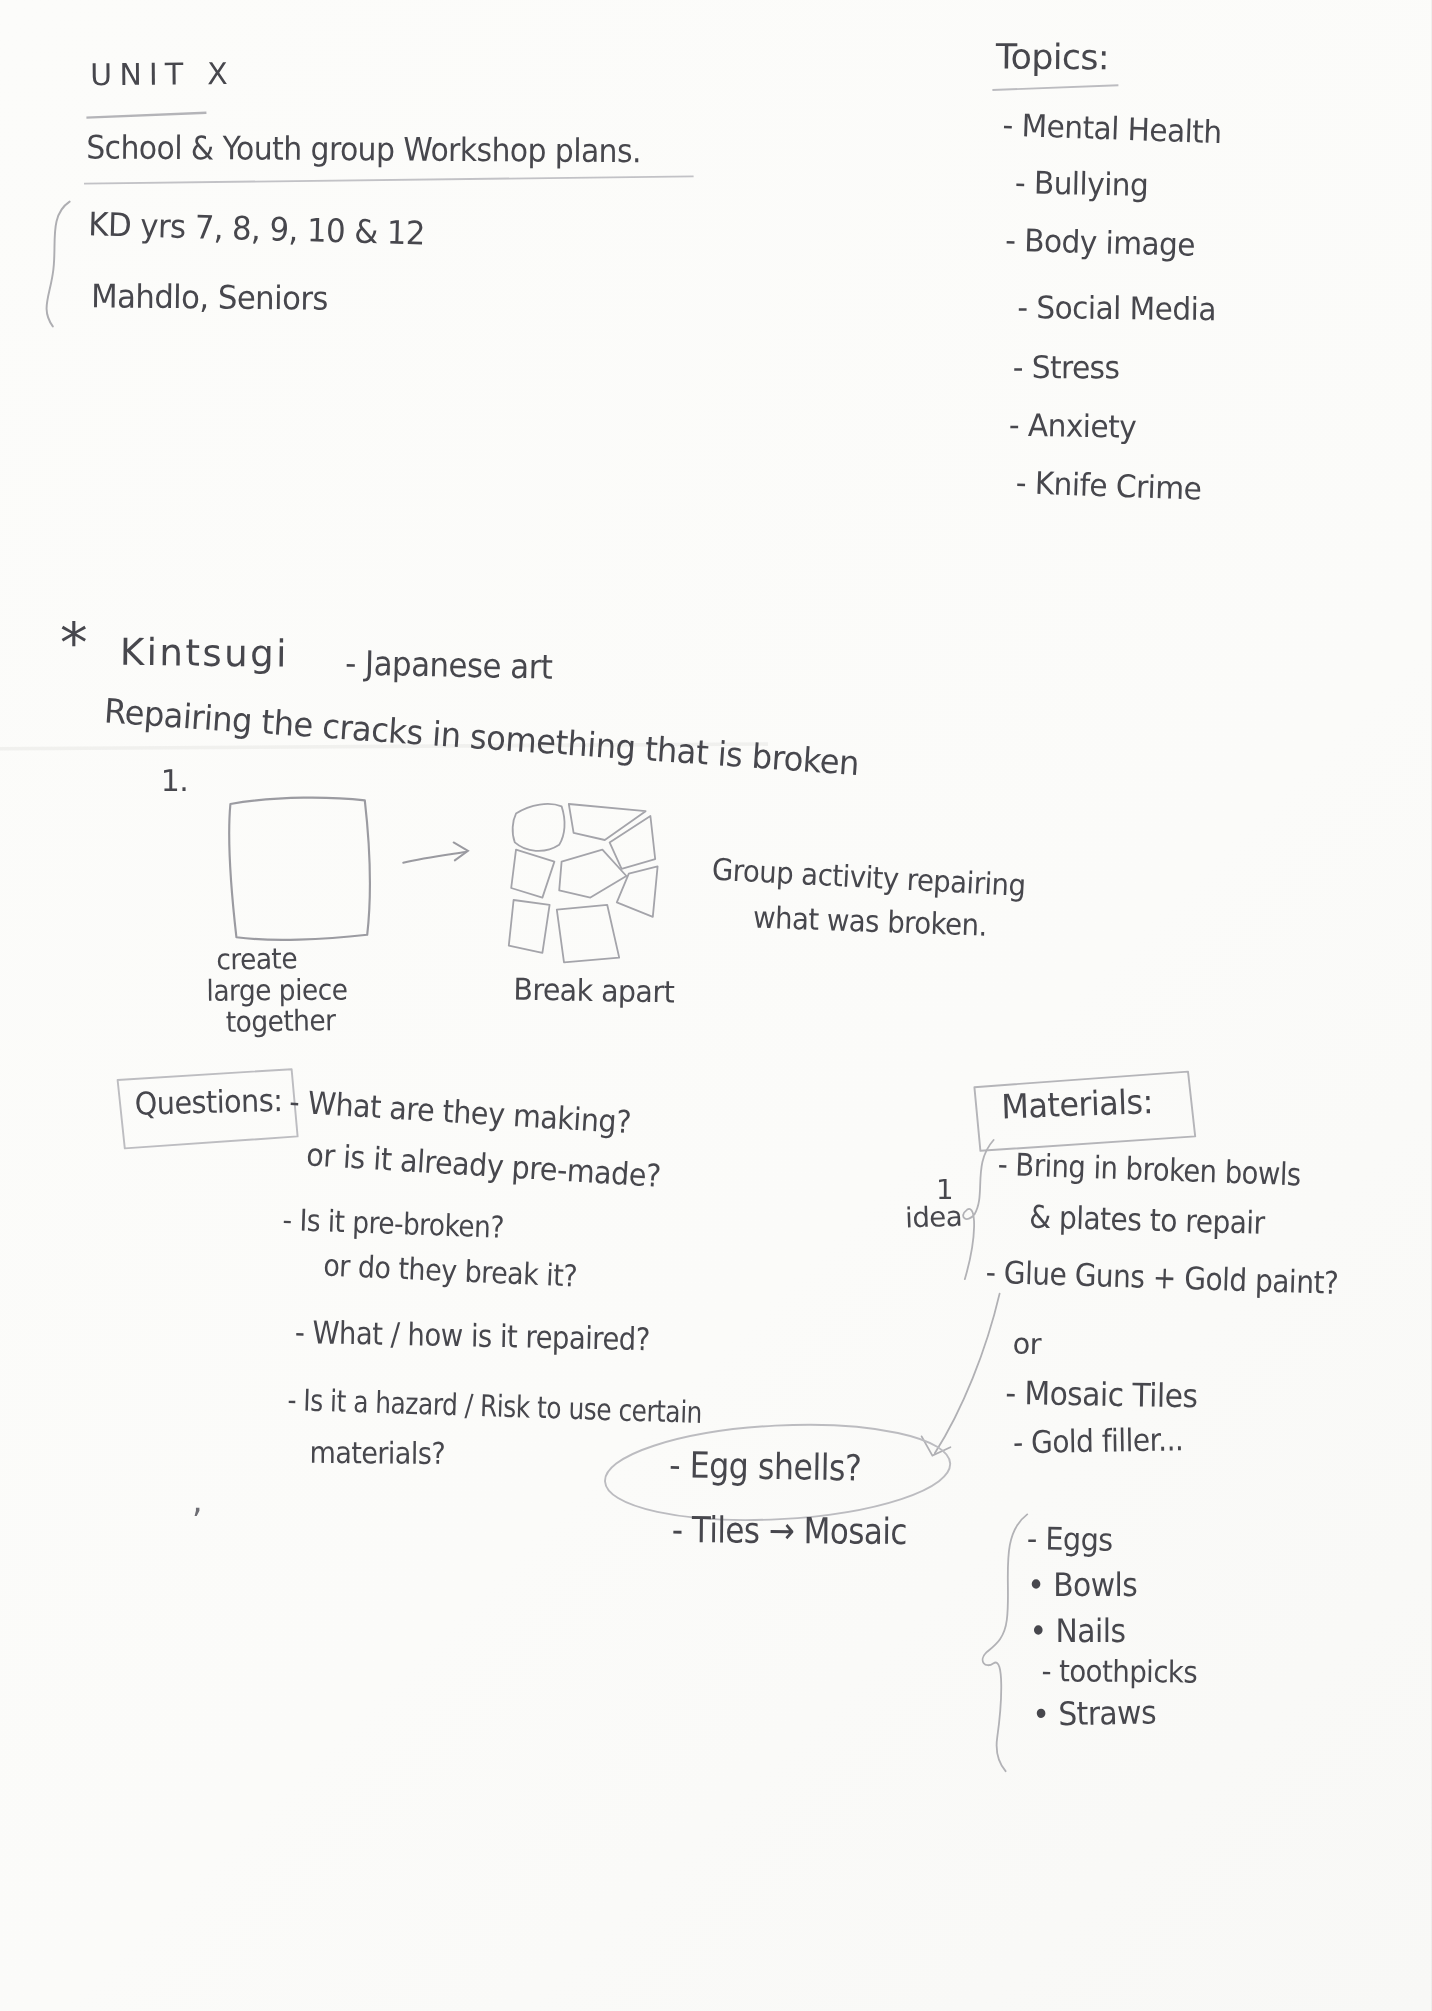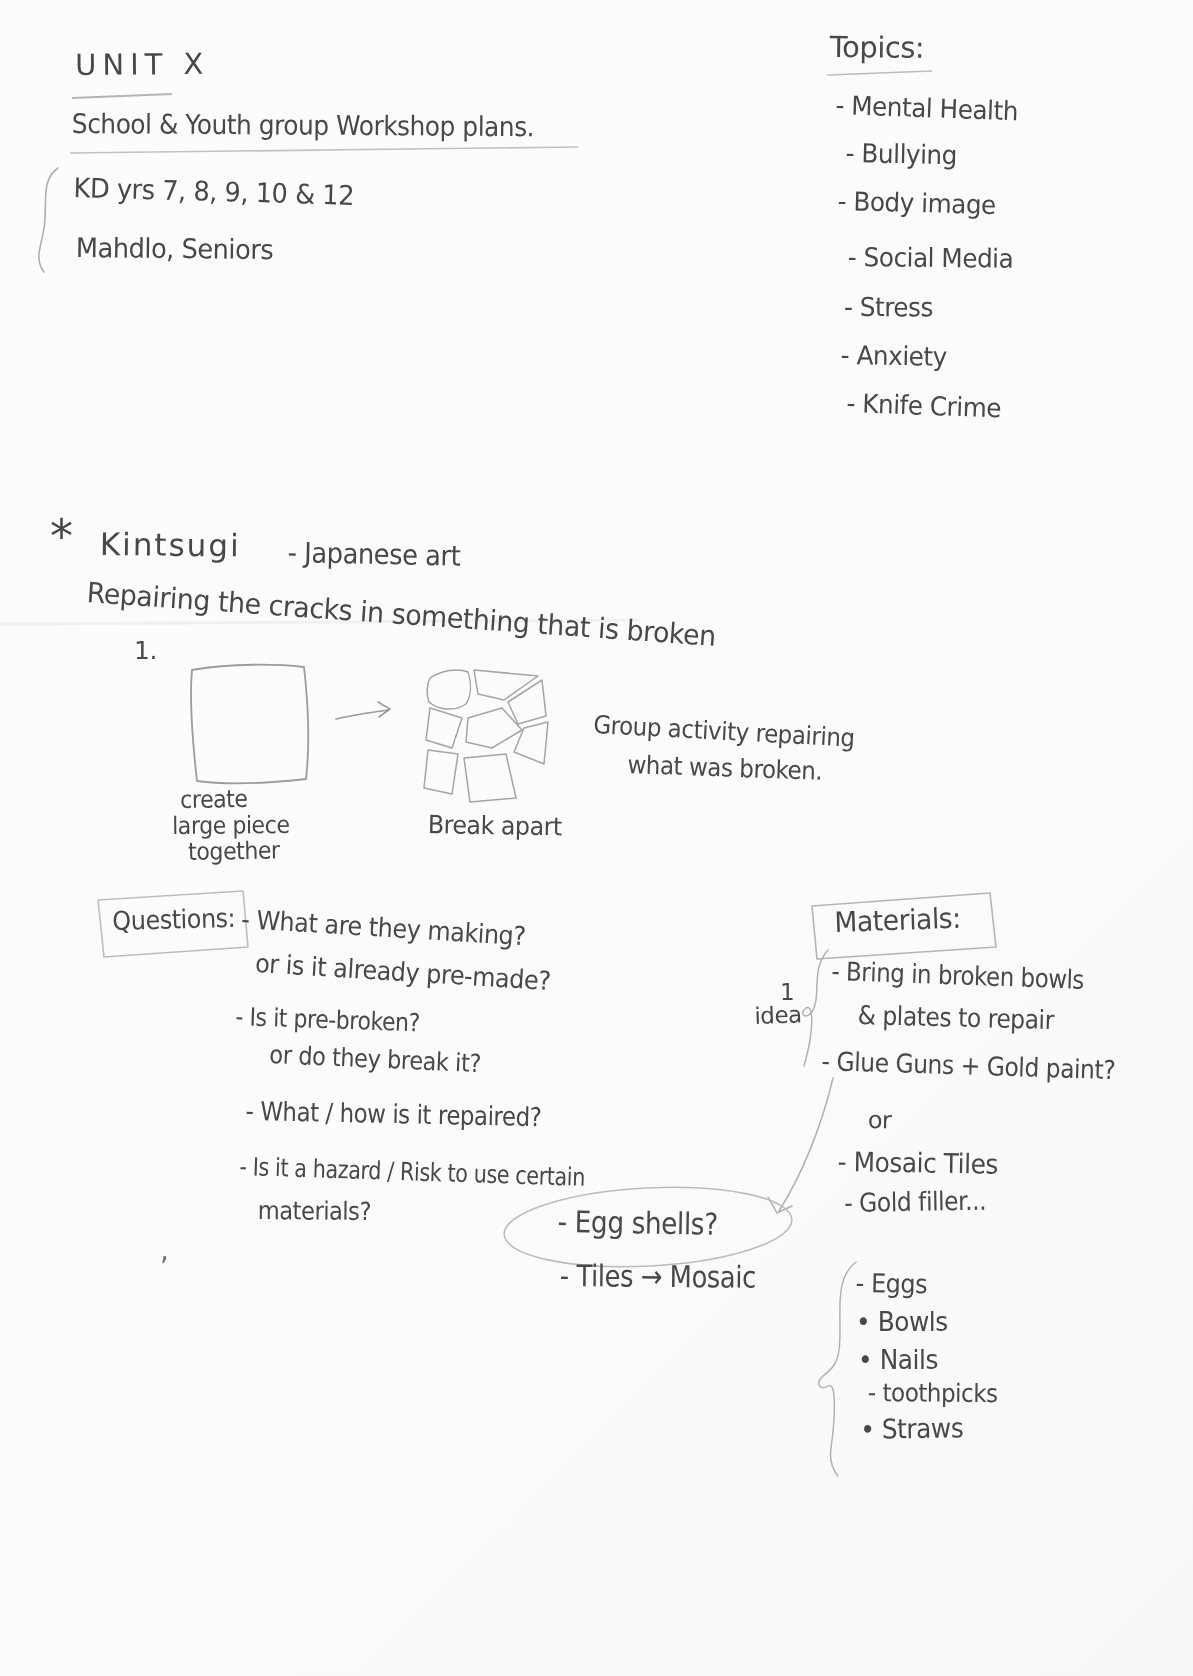--- a/index.html
+++ b/index.html
@@ -65,21 +65,21 @@
     <g stroke="#b0b0b4" stroke-width="1.5" stroke-linecap="round">
       <path d="M833,1078 C822,1125 802,1175 779,1211"></path>
       <path d="M768,1197 L777,1213 L792,1206"></path>
     </g>
 
     <ellipse cx="648" cy="1227" rx="144" ry="39" transform="rotate(-3 648 1227)" stroke="#bcbcc0" stroke-width="1.6"></ellipse>
 
     <path d="M856,1262 C832,1280 843,1320 839,1350 C837,1366 829,1371 822,1377 C815,1384 821,1391 828,1386 C837,1380 835,1420 831,1448 C829,1462 833,1470 838,1476" stroke="#b2b2b6" stroke-width="1.5" stroke-linecap="round"></path>
   </svg>
 
-  <div class="hw" style="left:75px;top:50px;font-size:29px;letter-spacing:6px;transform:rotate(-0.5deg);">UNIT X</div>
+  <div class="hw" style="left:75px;top:50px;font-size:25px;letter-spacing:6px;transform:rotate(-0.5deg);">UNIT X</div>
   <div class="hw" style="left:72px;top:110px;font-size:27px;transform:rotate(0.4deg) scaleX(0.92);">School &amp; Youth group Workshop plans.</div>
   <div class="hw" style="left:74px;top:174px;font-size:27px;transform:rotate(1.6deg) scaleX(0.95);">KD yrs 7, 8, 9, 10 &amp; 12</div>
   <div class="hw" style="left:76px;top:234px;font-size:27px;transform:rotate(0.6deg) scaleX(0.95);">Mahdlo,  Seniors</div>
 
   <div class="hw" style="left:830px;top:32px;font-size:29px;transform:rotate(0.5deg);">Topics:</div>
   <div class="hw" style="left:836px;top:92px;font-size:26px;transform:rotate(2deg) scaleX(0.95);">- Mental Health</div>
   <div class="hw" style="left:846px;top:140px;font-size:26px;transform:rotate(1.2deg) scaleX(0.95);">- Bullying</div>
   <div class="hw" style="left:838px;top:188px;font-size:26px;transform:rotate(1.5deg) scaleX(0.95);">- Body image</div>
   <div class="hw" style="left:848px;top:244px;font-size:26px;transform:rotate(0.6deg) scaleX(0.95);">- Social Media</div>
   <div class="hw" style="left:844px;top:294px;font-size:26px;transform:rotate(0.2deg) scaleX(0.95);">- Stress</div>
@@ -107,21 +107,21 @@
   <div class="hw" style="left:246px;top:1098px;font-size:26px;transform:rotate(1.2deg) scaleX(0.88);">- What / how is it repaired?</div>
   <div class="hw" style="left:240px;top:1154px;font-size:25px;transform:rotate(1.8deg) scaleX(0.83);">- Is it a hazard / Risk to use certain</div>
   <div class="hw" style="left:258px;top:1198px;font-size:25px;transform:rotate(0.5deg) scaleX(0.9);">materials?</div>
 
   <div class="hw" style="left:834px;top:908px;font-size:28px;transform:rotate(-2deg) scaleX(0.95);">Materials:</div>
   <div class="hw" style="left:780px;top:980px;font-size:23px;">1</div>
   <div class="hw" style="left:754px;top:1004px;font-size:23px;transform:rotate(-2deg);">idea</div>
   <div class="hw" style="left:832px;top:958px;font-size:26px;transform:rotate(2deg) scaleX(0.88);">- Bring in broken bowls</div>
   <div class="hw" style="left:858px;top:1002px;font-size:26px;transform:rotate(1.5deg) scaleX(0.9);">&amp; plates to repair</div>
   <div class="hw" style="left:822px;top:1048px;font-size:26px;transform:rotate(1.8deg) scaleX(0.9);">- Glue Guns + Gold paint?</div>
-  <div class="hw" style="left:868px;top:1108px;font-size:24px;transform:rotate(1deg);">or</div>
+  <div class="hw" style="left:844px;top:1108px;font-size:24px;transform:rotate(1deg);">or</div>
   <div class="hw" style="left:838px;top:1148px;font-size:27px;transform:rotate(1deg) scaleX(0.92);">- Mosaic Tiles</div>
   <div class="hw" style="left:844px;top:1190px;font-size:26px;transform:rotate(-1deg) scaleX(0.9);">- Gold filler...</div>
 
   <div class="hw" style="left:558px;top:1206px;font-size:30px;transform:rotate(1deg) scaleX(0.88);">- Egg shells?</div>
   <div class="hw" style="left:560px;top:1260px;font-size:30px;transform:rotate(0.5deg) scaleX(0.86);">- Tiles → Mosaic</div>
 
   <div class="hw" style="left:856px;top:1270px;font-size:26px;transform:rotate(1deg) scaleX(0.92);">- Eggs</div>
   <div class="hw" style="left:856px;top:1308px;font-size:27px;transform:rotate(0deg) scaleX(0.92);">• Bowls</div>
   <div class="hw" style="left:858px;top:1346px;font-size:27px;transform:rotate(0deg) scaleX(0.92);">• Nails</div>
   <div class="hw" style="left:868px;top:1380px;font-size:25px;transform:rotate(0.5deg) scaleX(0.92);">- toothpicks</div>

